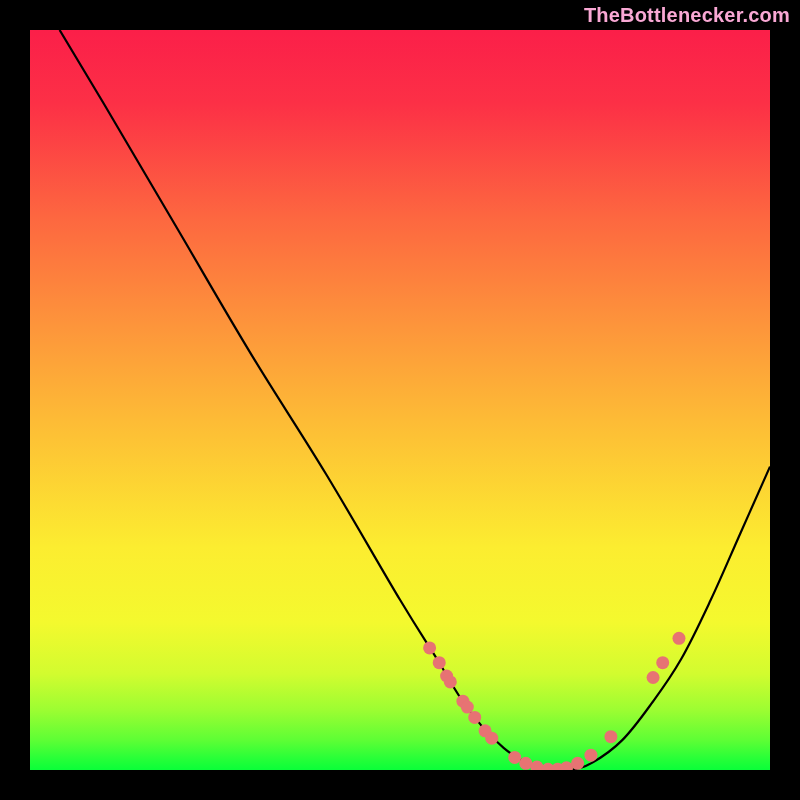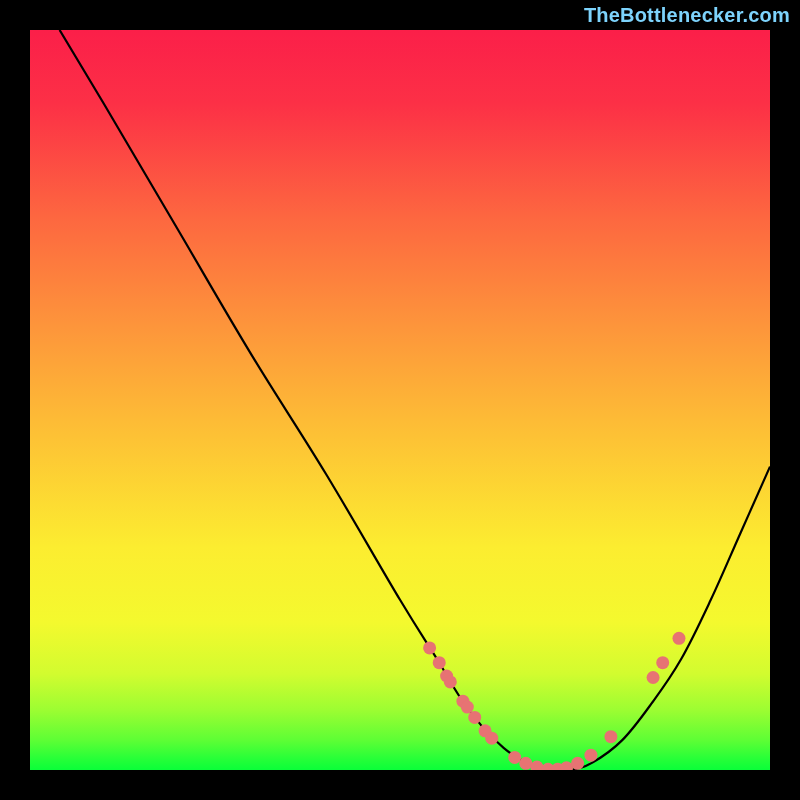--- a/index.html
+++ b/index.html
@@ -32,21 +32,21 @@
     width: 740px;
     height: 740px;
   }
   .source {
     position: absolute;
     right: 10px;
     top: 4px;
     font-family: Arial, Helvetica, sans-serif;
     font-size: 20px;
     font-weight: bold;
-    color: #7dd3fc;
+    color: #f9a8d4;
     letter-spacing: 0.2px;
   }
   svg { display: block; }
 </style>
 </head>
 <body>
 
 <div class="frame">
 
   <div class="source">TheBottlenecker.com</div>

